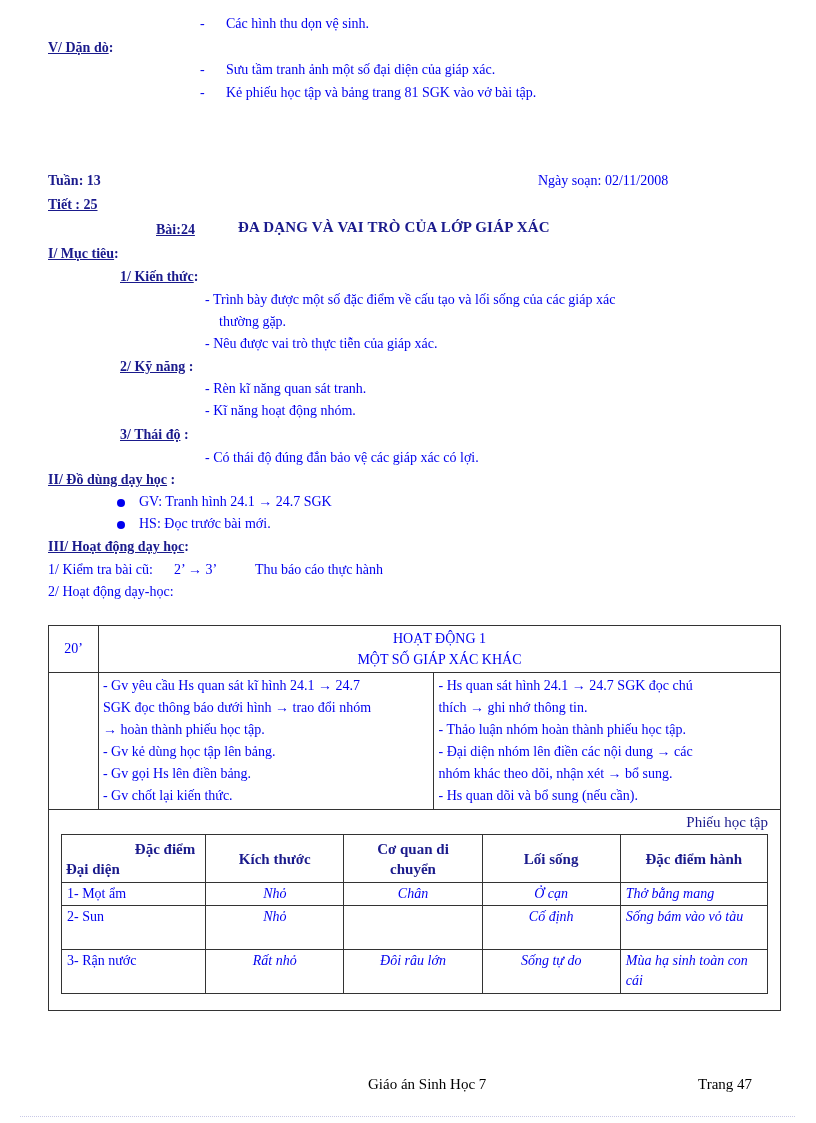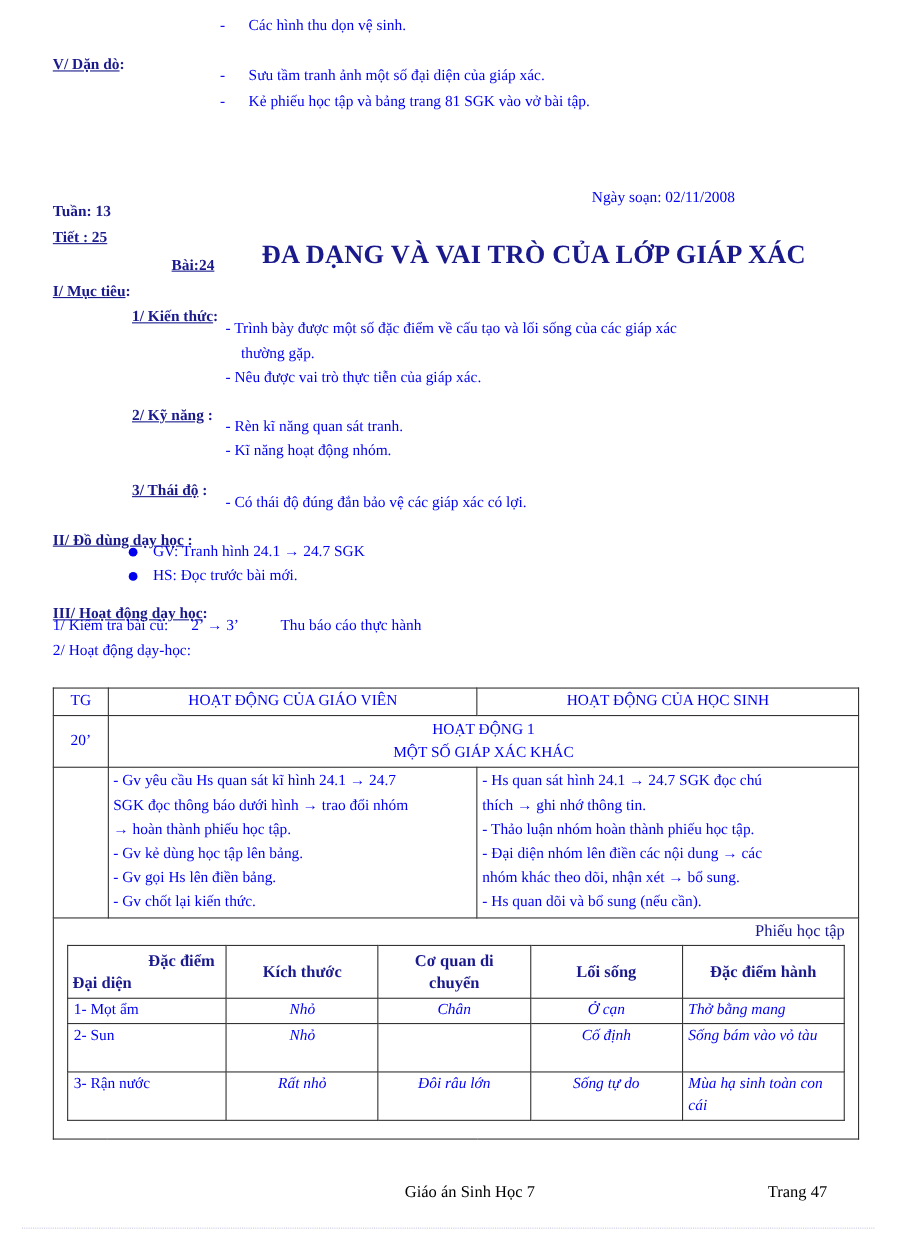--- a/index.html
+++ b/index.html
@@ -1,22 +1,22 @@
 <!DOCTYPE html>
 <html><head>
 <meta charset="utf-8">
 <style>
   * { box-sizing: border-box; margin: 0; padding: 0; }
   html, body { width: 816px; height: 1123px; background: #ffffff; overflow: hidden; }
   body { position: relative; font-family: "Liberation Serif", "DejaVu Serif", serif; color: #0000ee; font-size: 14px; }
   .abs { position: absolute; white-space: nowrap; }
-  .b { font-weight: bold; margin-top: 12px; }
+  .b { font-weight: bold; }
   .u { text-decoration: underline; }
   .navy { color: #1a1a8c; }
-  .title { font-size: 24px; font-weight: bold; letter-spacing: 0.2px; }
+  .title { font-size: 15px; font-weight: bold; letter-spacing: 0.2px; }
   .dash { display: inline-block; width: 26px; }
   .bullet { display: inline-block; width: 8px; height: 8px; border-radius: 50%; background: #0000ee; margin-right: 14px; vertical-align: middle; }
 
   
   .mt { position: absolute; left: 48px; top: 625px; width: 733px; border-collapse: collapse; }
   .mt td { border: 1px solid #333; vertical-align: top; font-size: 14px; padding: 2px 4px; line-height: 22px; }
   .mt .hdr td { text-align: center; height: 22px; line-height: 20px; }
   .center { text-align: center; }
 
   
@@ -99,25 +99,20 @@
 </div>
 <div class="abs" style="left:48px; top:584px;">2/ Hoạt động dạy-học:</div>
 
 <table class="mt">
   <colgroup>
     <col style="width:50px">
     <col style="width:336px">
     <col style="width:347px">
   </colgroup>
   <tbody>
-      <tr class="hdr">
-    <td>TG</td>
-    <td>HOẠT ĐỘNG CỦA GIÁO VIÊN</td>
-    <td>HOẠT ĐỘNG CỦA HỌC SINH</td>
-  </tr>
   <tr>
     <td class="center" style="vertical-align:middle; height:44px;">20’</td>
     <td colspan="2" class="center" style="line-height:21px;">
       <div>HOẠT ĐỘNG 1</div>
       <div>MỘT SỐ GIÁP XÁC KHÁC</div>
     </td>
   </tr>
   <tr>
     <td></td>
     <td>

